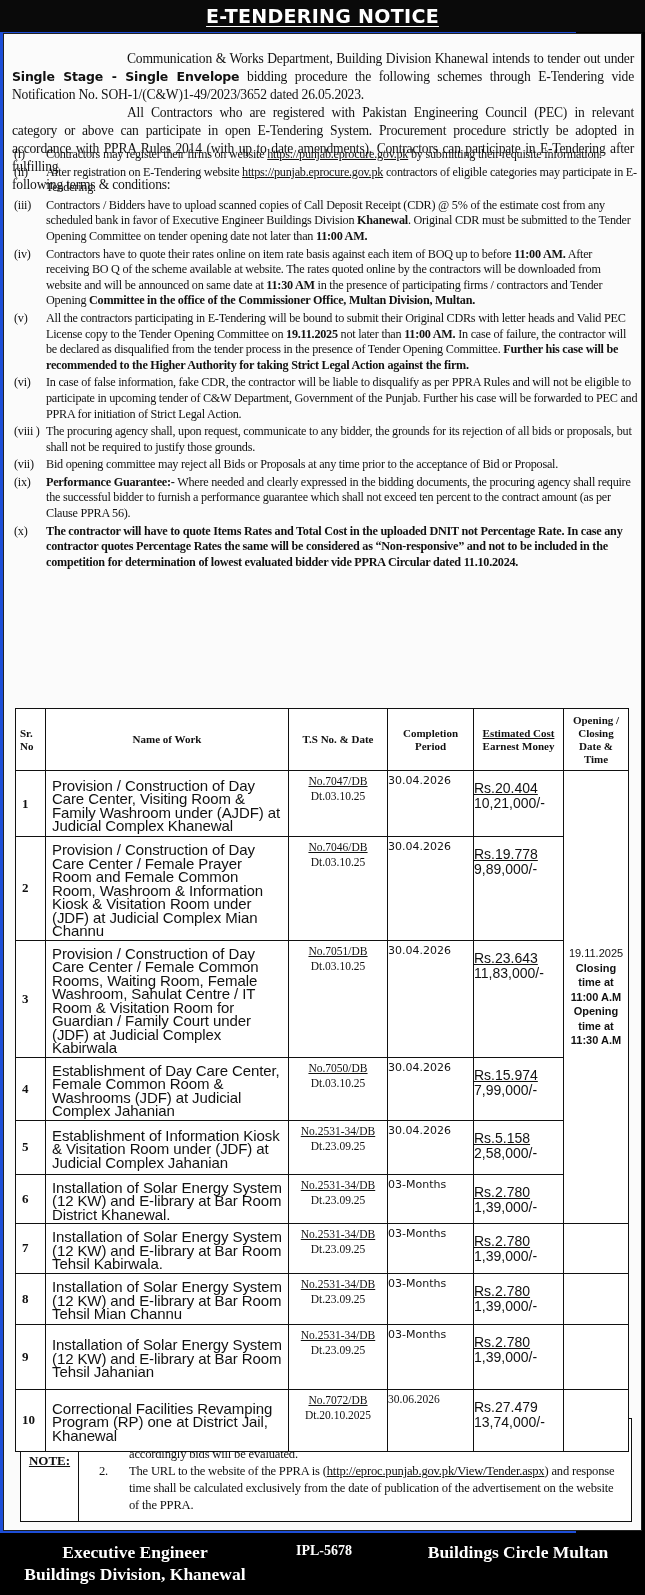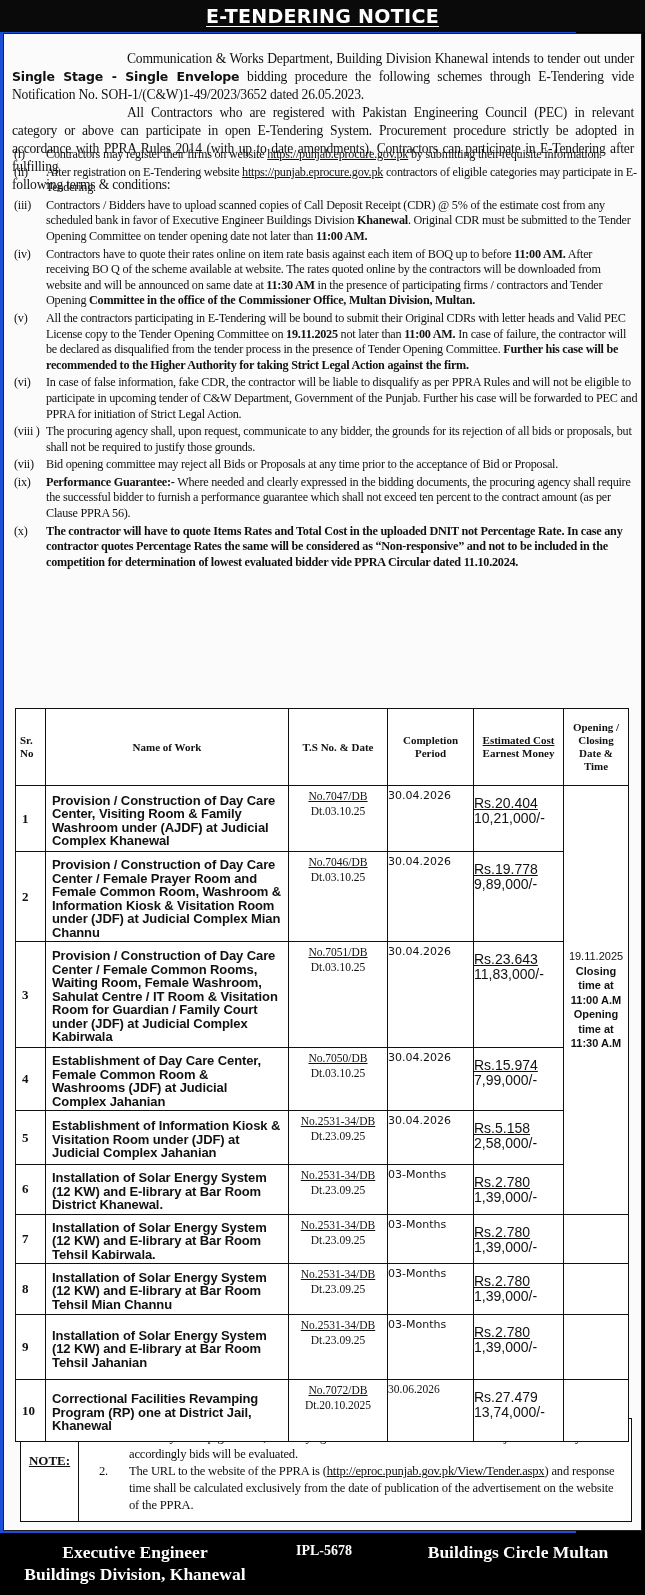--- a/index.html
+++ b/index.html
@@ -27,26 +27,26 @@
   .term { display: flex; margin-bottom: 2px; }
   .term .num { width: 38px; flex: none; padding-left: 6px; }
   .term .txt { flex: 1; }
   .term .txt b { font-weight: bold; }
   .u { text-decoration: underline; }
 
   .table-wrap { position: absolute; left: 15px; top: 708px; width: 613px; }
   table { border-collapse: collapse; width: 100%; table-layout: fixed; background: #fff; }
   th, td { border: 1.3px solid #111; vertical-align: top; }
   th { font-family: "Liberation Serif", serif; font-weight: bold; font-size: 11px; line-height: 13px;
-    text-align: center; vertical-align: middle; padding: 12px 2px; }
+    text-align: center; vertical-align: middle; padding: 4px 2px; }
   th.left-head { text-align: left; padding-left: 4px; }
   td.sr { font-family: "Liberation Serif", serif; font-weight: bold; font-size: 13px; vertical-align: middle;
     padding-left: 6px; }
-  td.work { font-family: "Liberation Sans", sans-serif; font-size: 13px; line-height: 13.5px; padding: 6px 4px 2px 6px;
-    vertical-align: middle; letter-spacing: -0.1px; font-weight: bold; }
+  td.work { font-family: "Liberation Sans", sans-serif; font-size: 15px; line-height: 13.5px; padding: 6px 4px 2px 6px;
+    vertical-align: middle; letter-spacing: -0.1px; }
   td.ts { font-family: "Liberation Serif", serif; font-size: 11.5px; line-height: 15px; text-align: center; padding-top: 3px; }
   td.period { font-family: "DejaVu Sans", sans-serif; font-size: 11px; text-align: left; padding-top: 3px; }
   td.period.small { font-family: "Liberation Serif", serif; font-size: 11.5px; }
   td.cost { font-family: "Liberation Sans", sans-serif; font-size: 14px; line-height: 15px; padding-top: 10px; }
   td.opening { font-family: "Liberation Sans", sans-serif; font-size: 11px; line-height: 14.5px; text-align: center;
     vertical-align: middle; font-weight: bold; }
   td.opening .reg { font-weight: normal; }
   .ulink { text-decoration: underline; }
 
   .note-box { position: absolute; left: 16px; top: 1384px; width: 612px; height: 104px; border: 1.5px solid #111;

